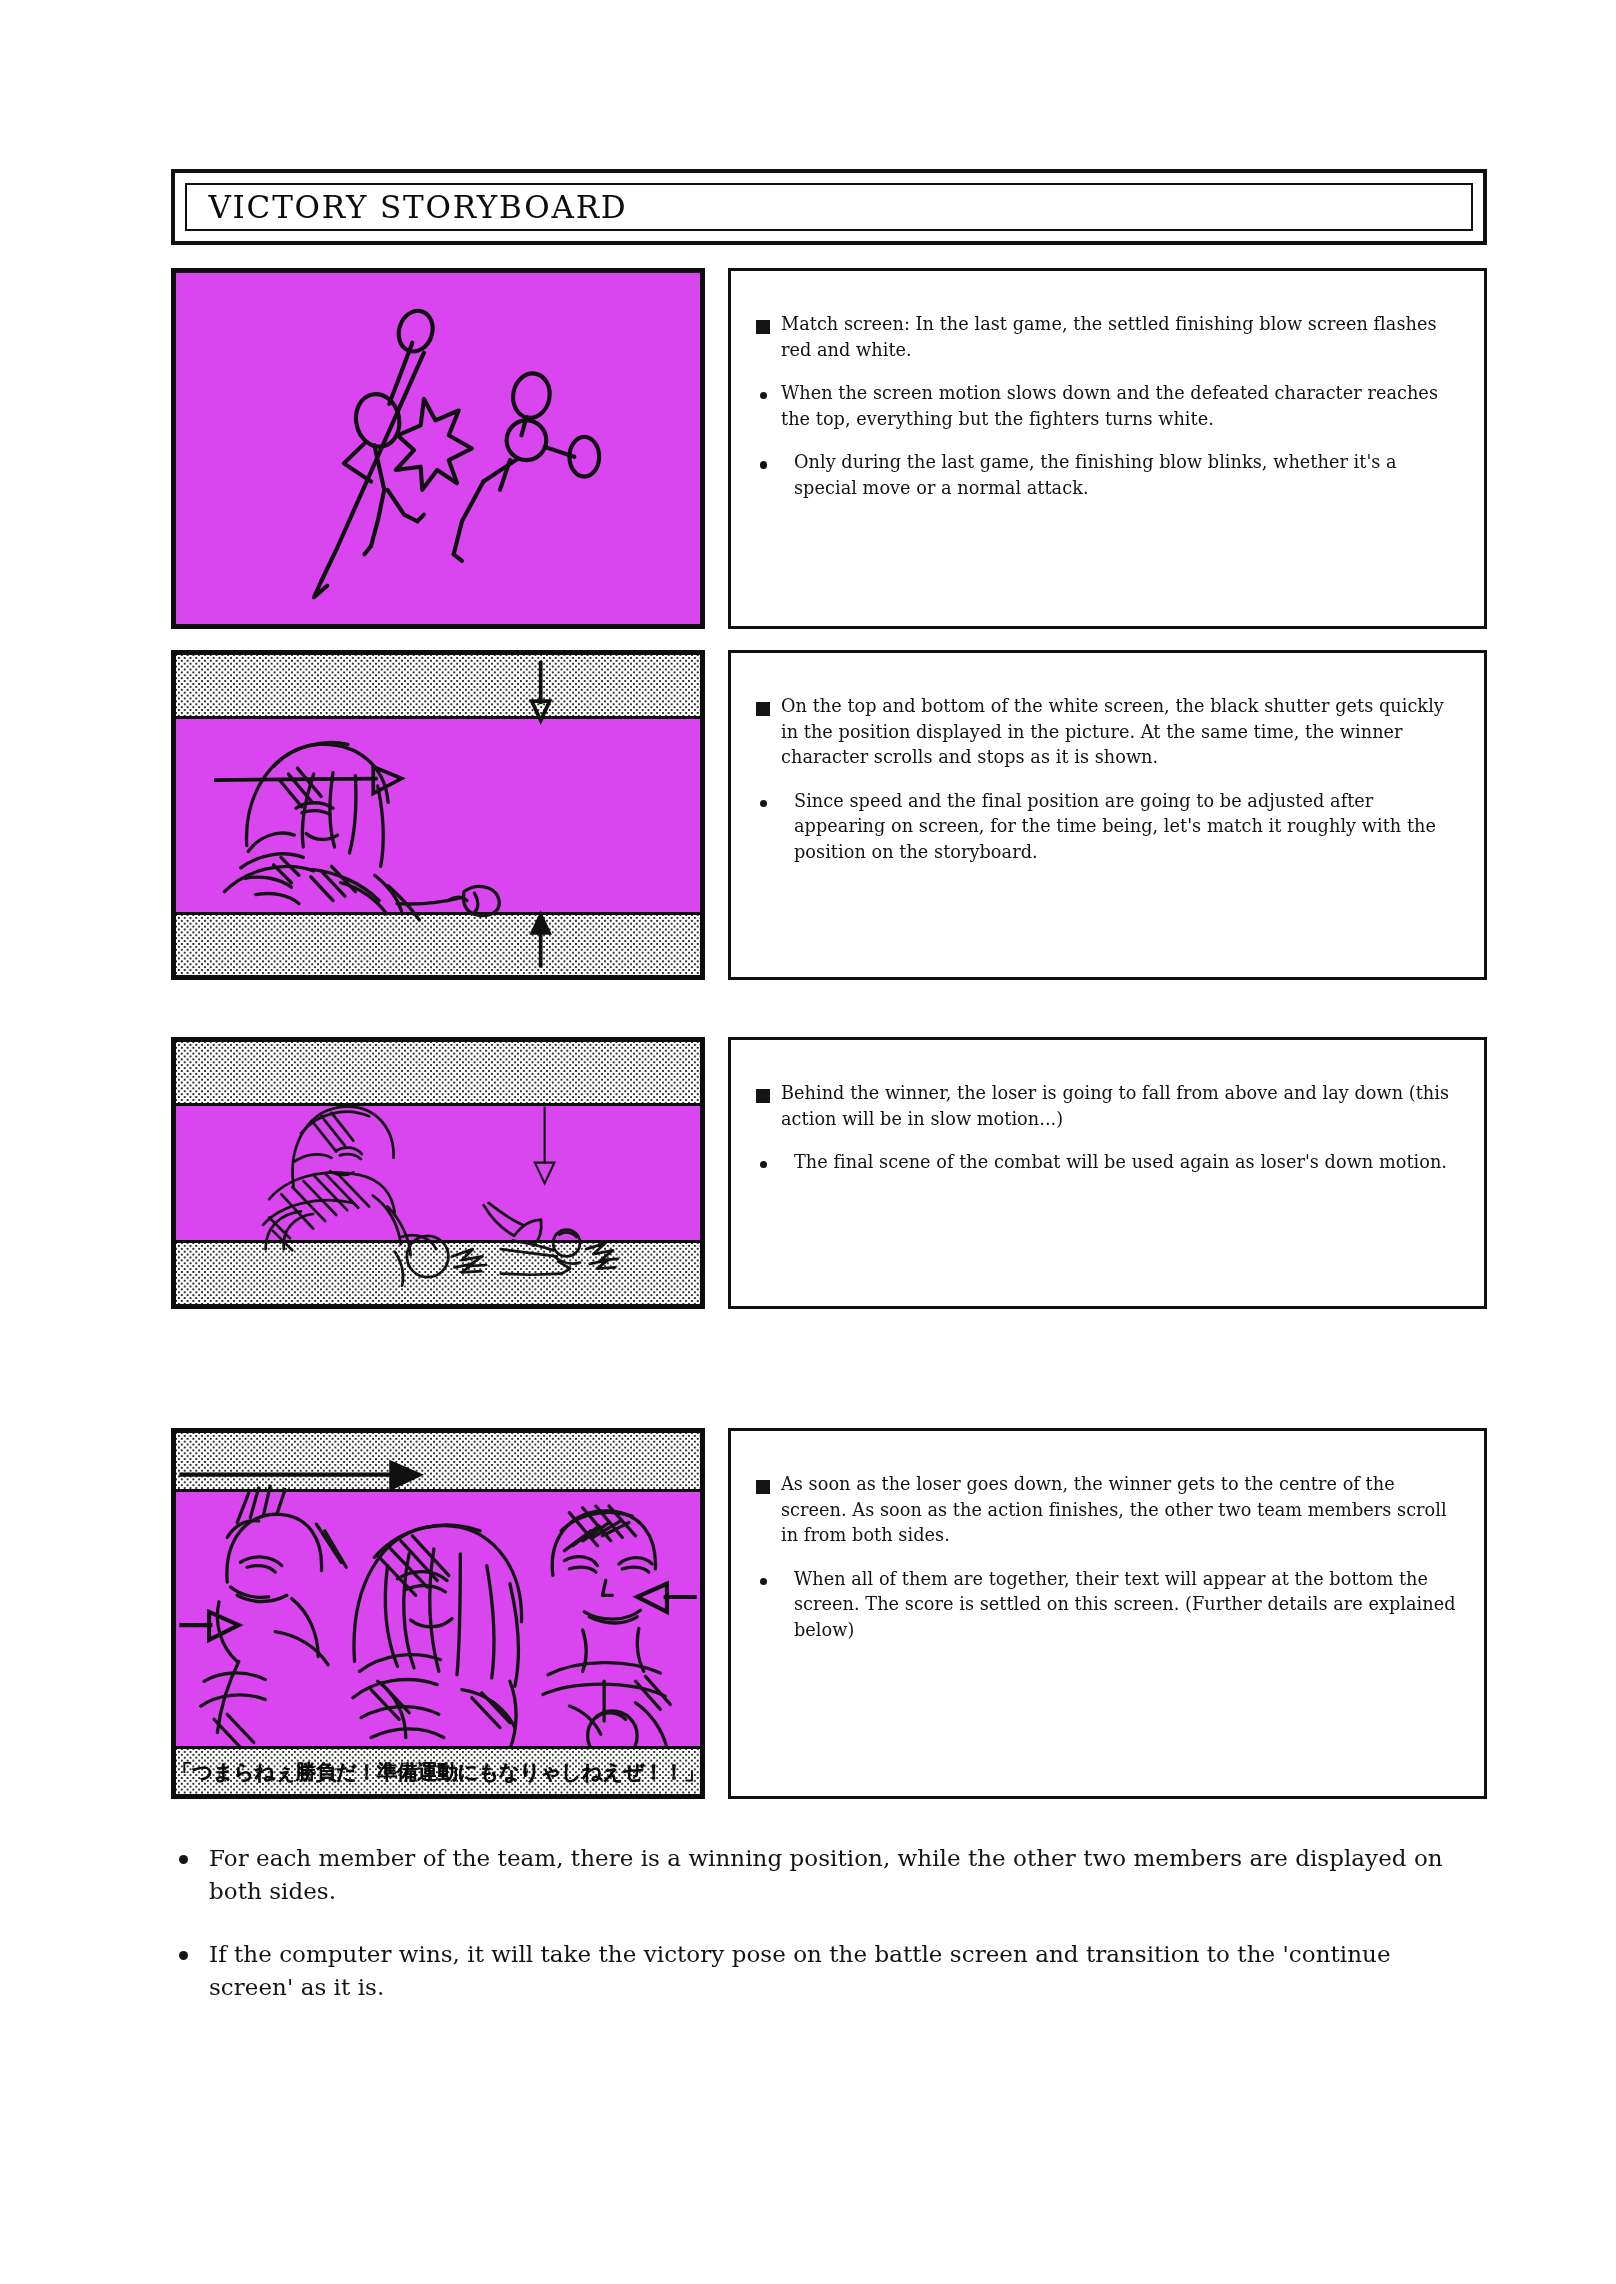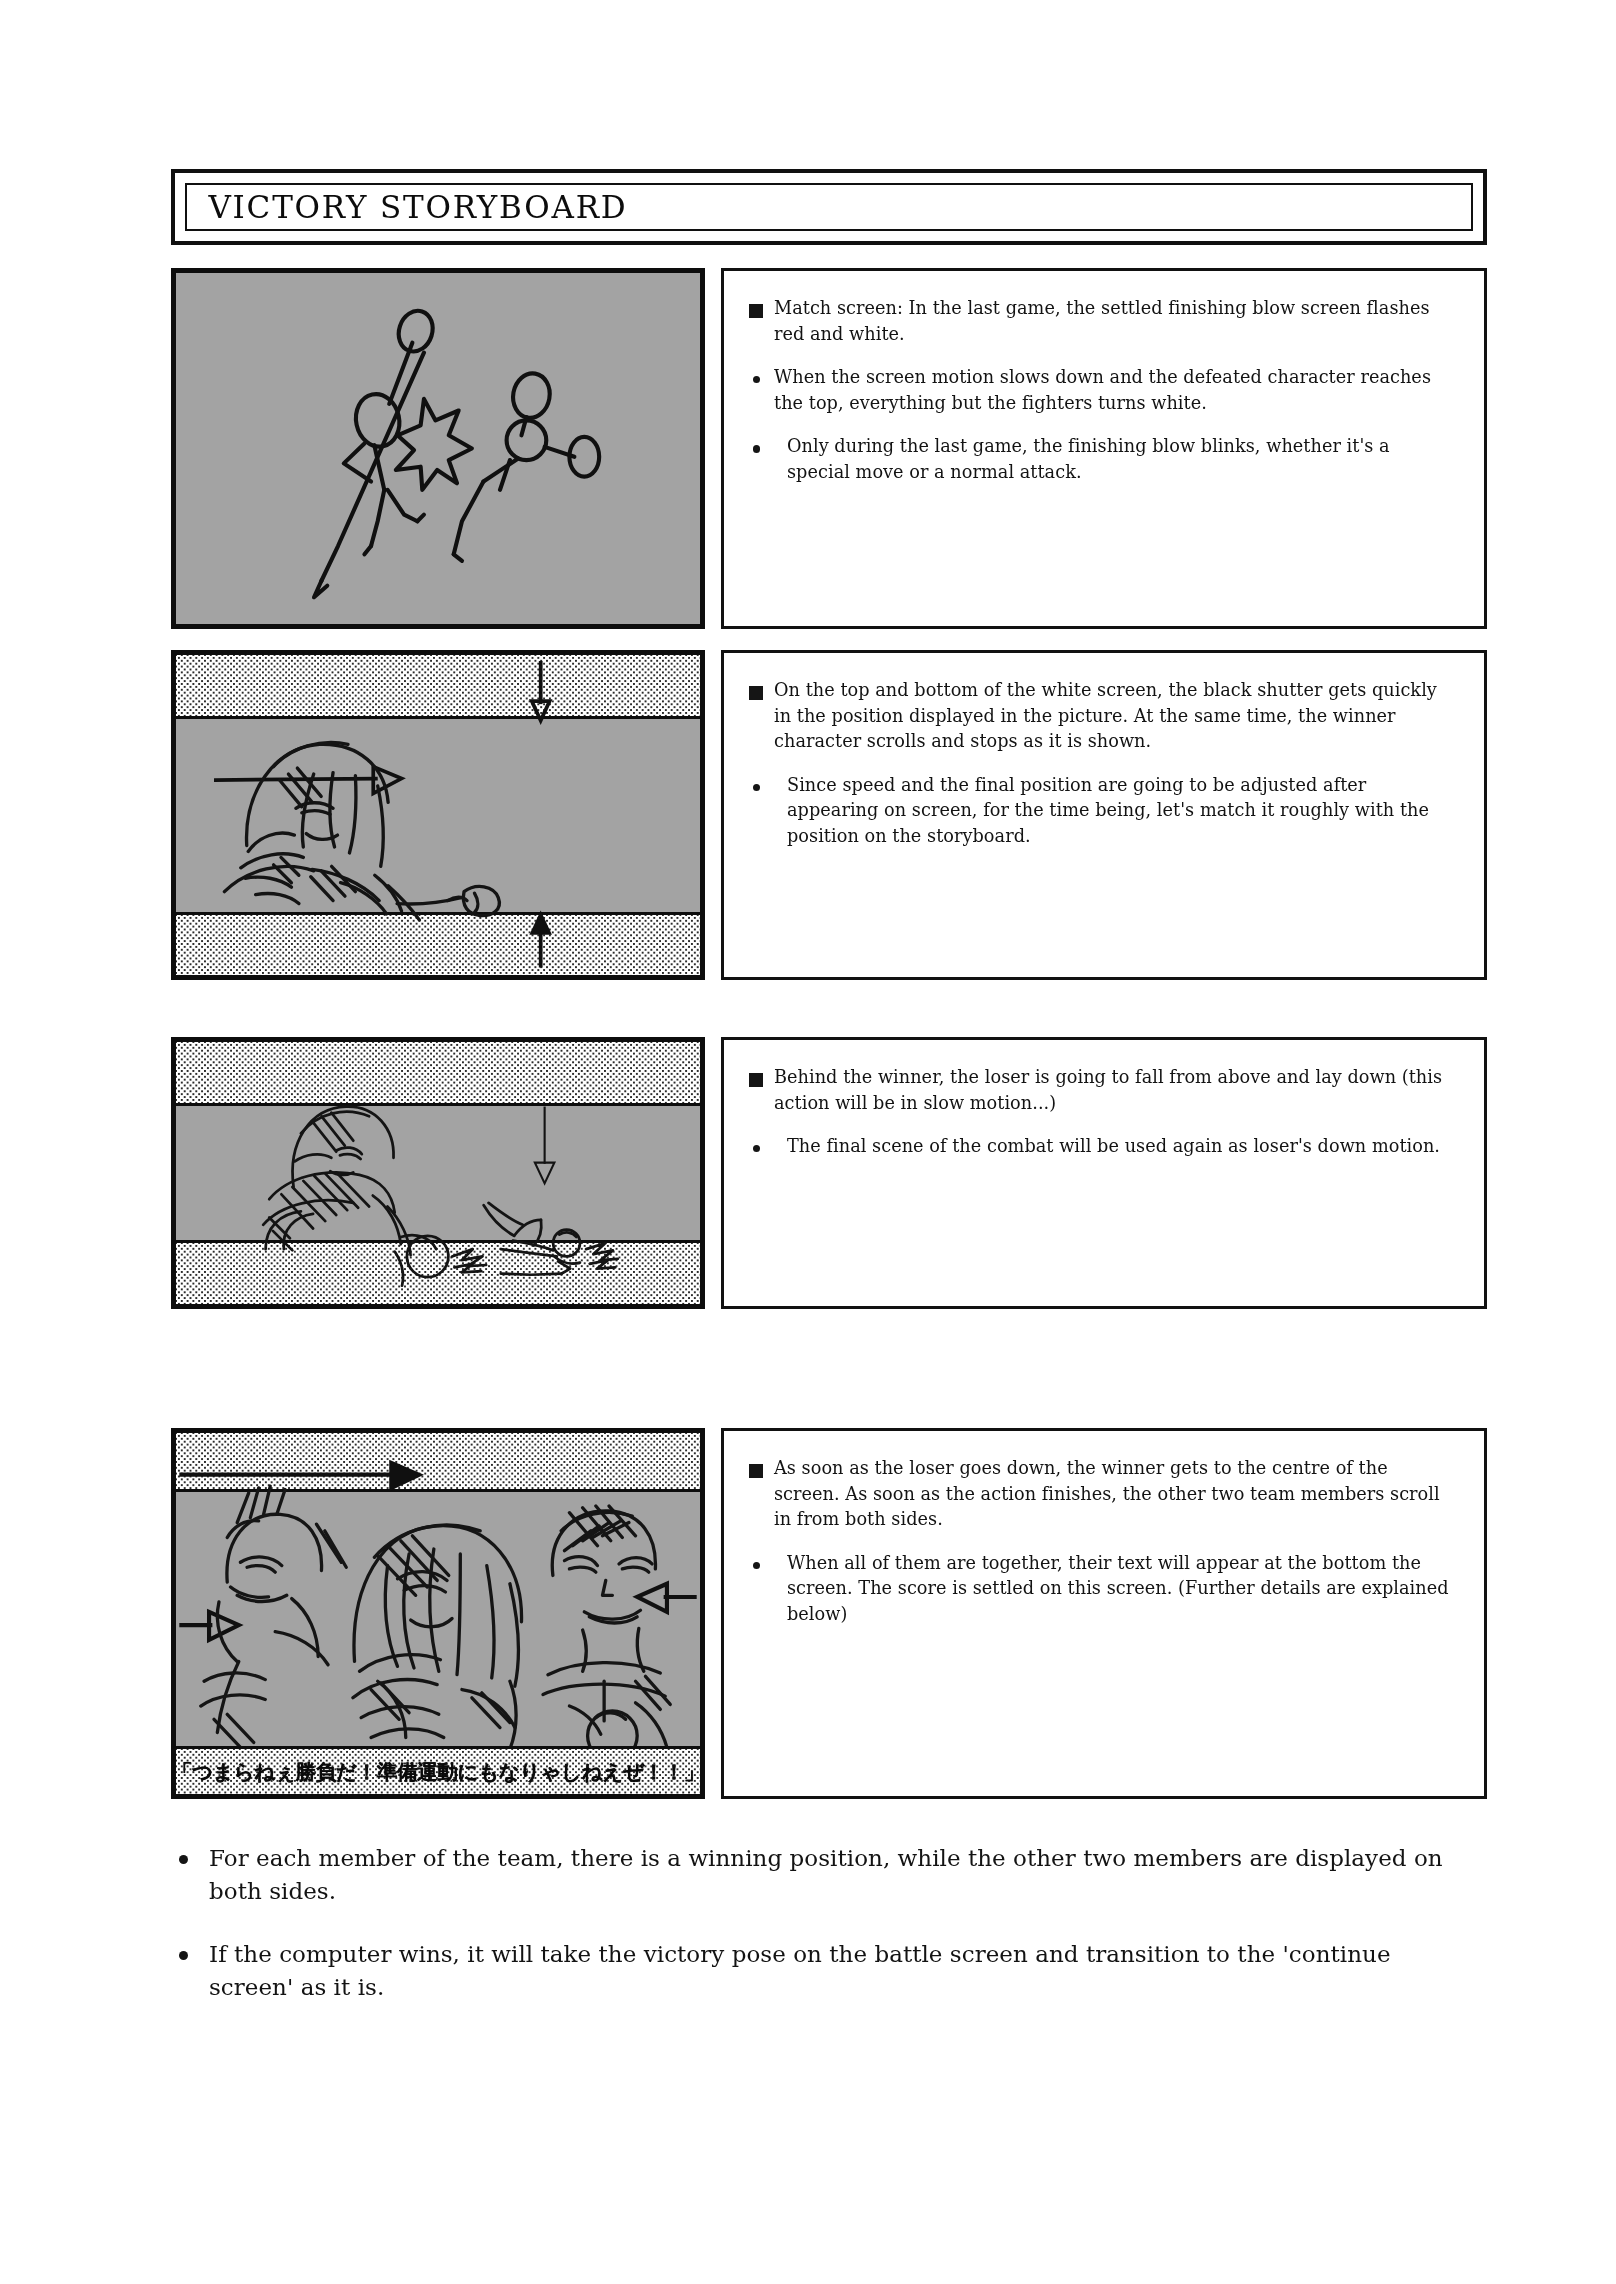--- a/index.html
+++ b/index.html
@@ -64,21 +64,21 @@
   .row-2 { top: 650px;  height: 330px; }
   .row-3 { top: 1037px; height: 272px; }
   .row-4 { top: 1428px; height: 371px; }
 
   
   .panel {
     position: relative;
     width: 534px;
     height: 100%;
     border: 5.8px solid #0d0d0d;
-    background: #a3a3a3;
+    background: #d946ef;
     overflow: hidden;
     flex: 0 0 auto;
   }
   .panel svg { display: block; width: 100%; height: 100%; }
 
   
   .shutter {
     position: absolute;
     left: 0; right: 0;
     background-color: #ffffff;
@@ -87,26 +87,26 @@
       radial-gradient(#2a2a2a 0.9px, transparent 1px);
     background-size: 5.8px 5.8px, 5.8px 5.8px;
     background-position: 0 0, 2.9px 2.9px;
     border-bottom: 3.3px solid #0d0d0d;
   }
   .shutter.bottom { border-bottom: none; border-top: 3.3px solid #0d0d0d; }
 
   
   .card {
     position: relative;
-    margin-left: 16px;
+    margin-left: 23px;
     flex: 1 1 auto;
     height: 100%;
     border: 3.3px solid #111111;
     background: #ffffff;
-    padding: 25px 28px 15px 25px;
+    padding: 41px 28px 15px 25px;
   }
   .bullets { margin: 0; padding: 0; list-style: none; }
   .bullets li {
     display: flex;
     align-items: flex-start;
     margin-bottom: 18px;
   }
   .bullets li:last-child { margin-bottom: 0; gap: 13px; }
   .mk {
     flex: 0 0 auto;

